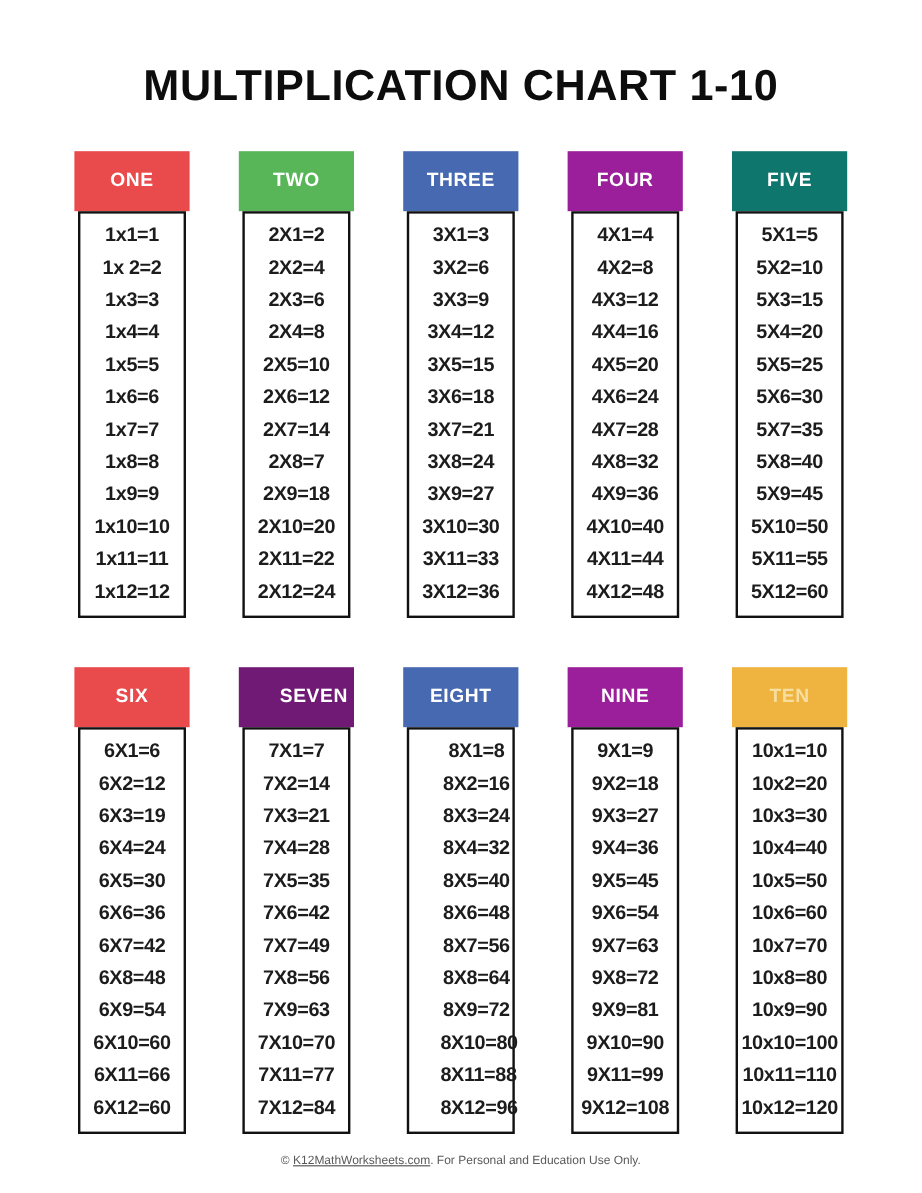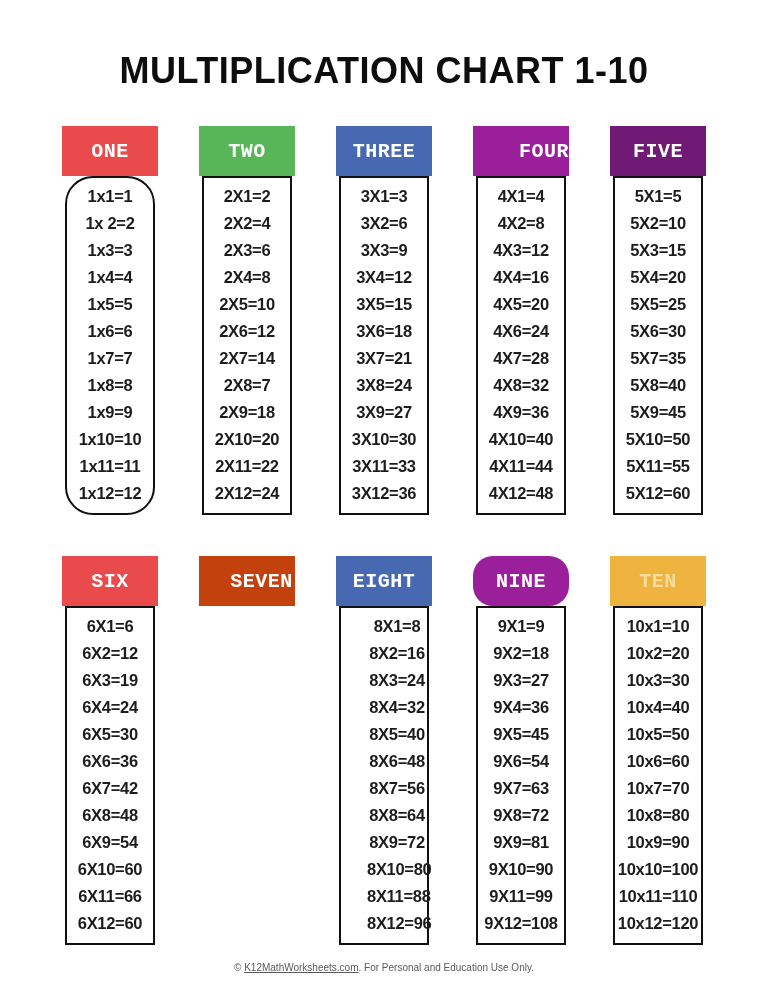--- a/index.html
+++ b/index.html
@@ -30,23 +30,22 @@
   }
   .column { display: flex; flex-direction: column; }
   .col-header {
     height: 50px;
     display: flex;
     align-items: center;
     justify-content: center;
   }
   .col-label {
     font-weight: bold;
-    font-size: 20px;
+    font-size: 16px;
     letter-spacing: 0.5px;
-    font-family: Liberation Mono, monospace;
   }
   .col-body {
     margin: 0 3px;
     border: 2px solid #111111;
     background: #ffffff;
     padding: 5px 0 6px 0;
   }
   .fact {
     height: 27px;
     line-height: 27px;
@@ -74,21 +73,21 @@
 
 <div class="page">
 
   <h1 class="title">MULTIPLICATION CHART 1-10</h1>
 
   <section class="grid" id="chart-grid">
   <div class="column">
     <div class="col-header" style="background: rgb(233, 74, 75);">
       <span class="col-label" style="color: rgb(255, 255, 255);">ONE</span>
     </div>
-    <div class="col-body" style="border-color: rgb(17, 17, 17); border-radius: 28px;">
+    <div class="col-body" style="border-color: rgb(17, 17, 17);">
   <div class="fact">1x1=1</div>
 
   <div class="fact">1x 2=2</div>
 
   <div class="fact">1x3=3</div>
 
   <div class="fact">1x4=4</div>
 
   <div class="fact">1x5=5</div>
 
@@ -164,21 +163,21 @@
 
   <div class="fact">3X10=30</div>
 
   <div class="fact">3X11=33</div>
 
   <div class="fact">3X12=36</div>
 </div>
   </div>
 
   <div class="column">
-    <div class="col-header" style="background: rgb(155, 31, 155); justify-content: flex-end;">
+    <div class="col-header" style="background: rgb(155, 31, 155);">
       <span class="col-label" style="color: rgb(255, 255, 255);">FOUR</span>
     </div>
     <div class="col-body" style="border-color: rgb(17, 17, 17);">
   <div class="fact">4X1=4</div>
 
   <div class="fact">4X2=8</div>
 
   <div class="fact">4X3=12</div>
 
   <div class="fact">4X4=16</div>
@@ -195,21 +194,21 @@
 
   <div class="fact">4X10=40</div>
 
   <div class="fact">4X11=44</div>
 
   <div class="fact">4X12=48</div>
 </div>
   </div>
 
   <div class="column">
-    <div class="col-header" style="background: #701a75;">
+    <div class="col-header" style="background: #0f766e;">
       <span class="col-label" style="color: rgb(255, 255, 255);">FIVE</span>
     </div>
     <div class="col-body" style="border-color: rgb(17, 17, 17);">
   <div class="fact">5X1=5</div>
 
   <div class="fact">5X2=10</div>
 
   <div class="fact">5X3=15</div>
 
   <div class="fact">5X4=20</div>
@@ -257,23 +256,48 @@
 
   <div class="fact">6X10=60</div>
 
   <div class="fact">6X11=66</div>
 
   <div class="fact">6X12=60</div>
 </div>
   </div>
 
   <div class="column">
-    <div class="col-header" style="background: #c2410c; padding-left: 29px;">
+    <div class="col-header" style="background: #701a75; padding-left: 29px;">
       <span class="col-label" style="color: rgb(255, 255, 255);">SEVEN</span>
     </div>
+    <div class="col-body" style="border-color: rgb(17, 17, 17);">
+  <div class="fact">7X1=7</div>
+
+  <div class="fact">7X2=14</div>
+
+  <div class="fact">7X3=21</div>
+
+  <div class="fact">7X4=28</div>
+
+  <div class="fact">7X5=35</div>
+
+  <div class="fact">7X6=42</div>
+
+  <div class="fact">7X7=49</div>
+
+  <div class="fact">7X8=56</div>
+
+  <div class="fact">7X9=63</div>
+
+  <div class="fact">7X10=70</div>
+
+  <div class="fact">7X11=77</div>
+
+  <div class="fact">7X12=84</div>
+</div>
   </div>
 
   <div class="column">
     <div class="col-header" style="background: rgb(71, 105, 177);">
       <span class="col-label" style="color: rgb(255, 255, 255);">EIGHT</span>
     </div>
     <div class="col-body" style="border-color: rgb(17, 17, 17); padding-left: 26px;">
   <div class="fact">8X1=8</div>
 
   <div class="fact">8X2=16</div>
@@ -294,21 +318,21 @@
 
   <div class="fact">8X10=80</div>
 
   <div class="fact">8X11=88</div>
 
   <div class="fact">8X12=96</div>
 </div>
   </div>
 
   <div class="column">
-    <div class="col-header" style="background: rgb(155, 31, 155); border-radius: 20px;">
+    <div class="col-header" style="background: rgb(155, 31, 155);">
       <span class="col-label" style="color: rgb(255, 255, 255);">NINE</span>
     </div>
     <div class="col-body" style="border-color: rgb(17, 17, 17);">
   <div class="fact">9X1=9</div>
 
   <div class="fact">9X2=18</div>
 
   <div class="fact">9X3=27</div>
 
   <div class="fact">9X4=36</div>

